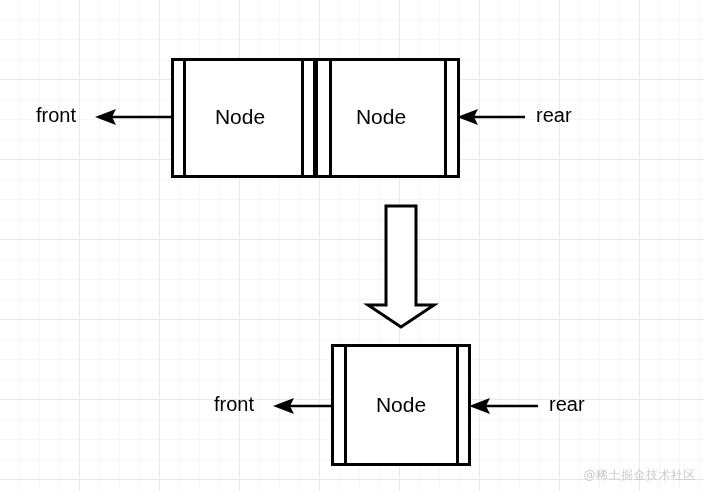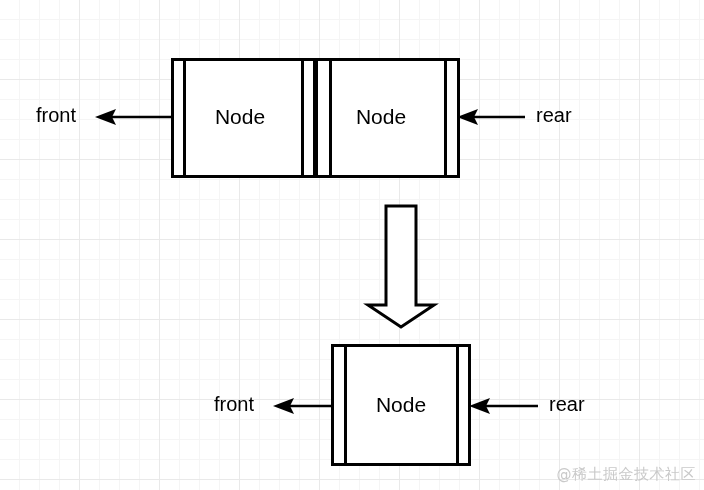--- a/index.html
+++ b/index.html
@@ -57,21 +57,21 @@
   }
 
   .ptr-label.right-align { text-anchor: end; }
   .ptr-label.left-align { text-anchor: start; }
 
   .watermark {
     position: absolute;
     right: 8px;
     bottom: 6px;
     font-family: "DejaVu Sans", sans-serif;
-    font-size: 15px;
+    font-size: 12px;
     color: #c9c9c9;
     letter-spacing: 0.5px;
     user-select: none;
     white-space: nowrap;
   }
 
   .box-outline { fill: #ffffff; stroke: #000000; stroke-width: 3; }
   .divider { stroke: #000000; stroke-width: 3; }
   .arrow-line { stroke: #000000; stroke-width: 2.4; fill: none; }
   .arrow-head { fill: #000000; }

